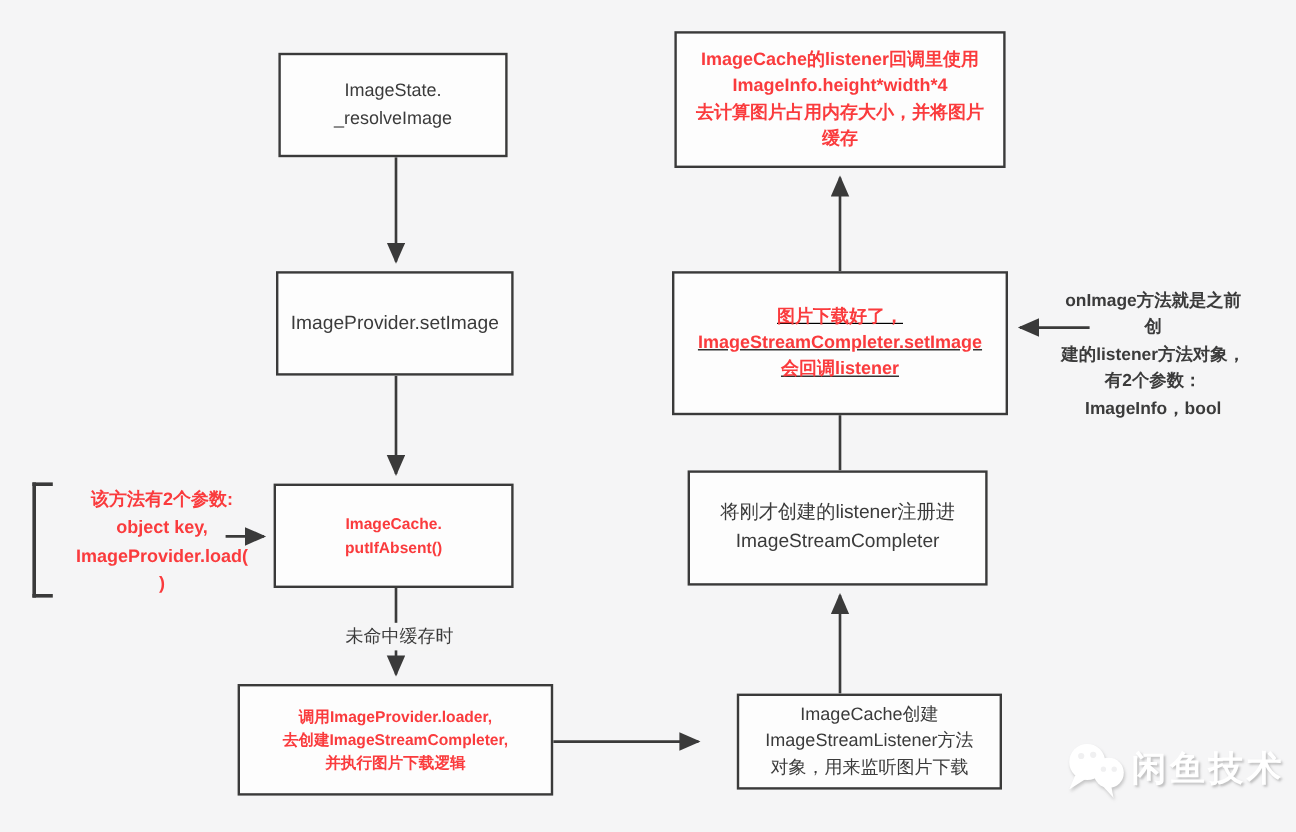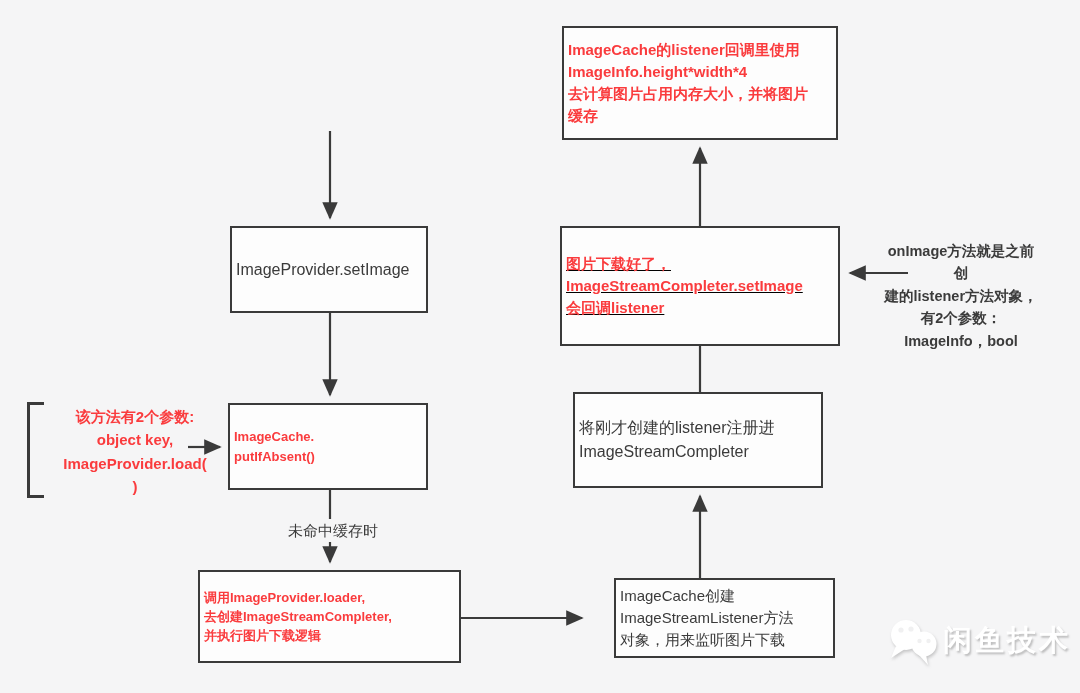--- a/index.html
+++ b/index.html
@@ -35,20 +35,21 @@
     fill: none;
   }
   #arrowhead-path { fill: var(--line); }
   .box {
     position: absolute;
     background: var(--box-fill);
     border: 2.5px solid var(--line);
     display: flex;
     align-items: center;
     justify-content: center;
+    text-align: center;
   }
   .lines {
     white-space: pre-line;
     line-height: 1.48;
     width: 100%;
     padding: 2px 4px;
   }
   .t-dark { color: var(--text-dark); font-weight: 400; }
   .t-red  { color: var(--red); font-weight: 700; }
   .fs15 { font-size: 15px; }
@@ -122,20 +123,24 @@
     <path class="connector" d="M330,313 L330,395" marker-end="url(#arrowhead)"></path>
     <path class="connector" d="M330,490 L330,562" marker-end="url(#arrowhead)"></path>
     <path class="connector" d="M461,618 L582,618" marker-end="url(#arrowhead)"></path>
     <path class="connector" d="M700,578 L700,496" marker-end="url(#arrowhead)"></path>
     <path class="connector" d="M700,392 L700,330" marker-end="url(#arrowhead)"></path>
     <path class="connector" d="M700,226 L700,148" marker-end="url(#arrowhead)"></path>
     <path class="connector" d="M188,447 L220,447" marker-end="url(#arrowhead)"></path>
     <path class="connector" d="M908,273 L850,273" marker-end="url(#arrowhead)"></path>
   </svg>
 
+  <div class="box" style="left:232px; top:44px; width:191px; height:87px;">
+    <div class="lines t-dark fs15">ImageState.
+_resolveImage</div>
+  </div>
 
   <div class="box" style="left:230px; top:226px; width:198px; height:87px;">
     <div class="lines t-dark fs16">ImageProvider.setImage</div>
   </div>
 
   <div class="box" style="left:228px; top:403px; width:200px; height:87px;">
     <div class="lines t-red fs17">ImageCache.
 putIfAbsent()</div>
   </div>
 

